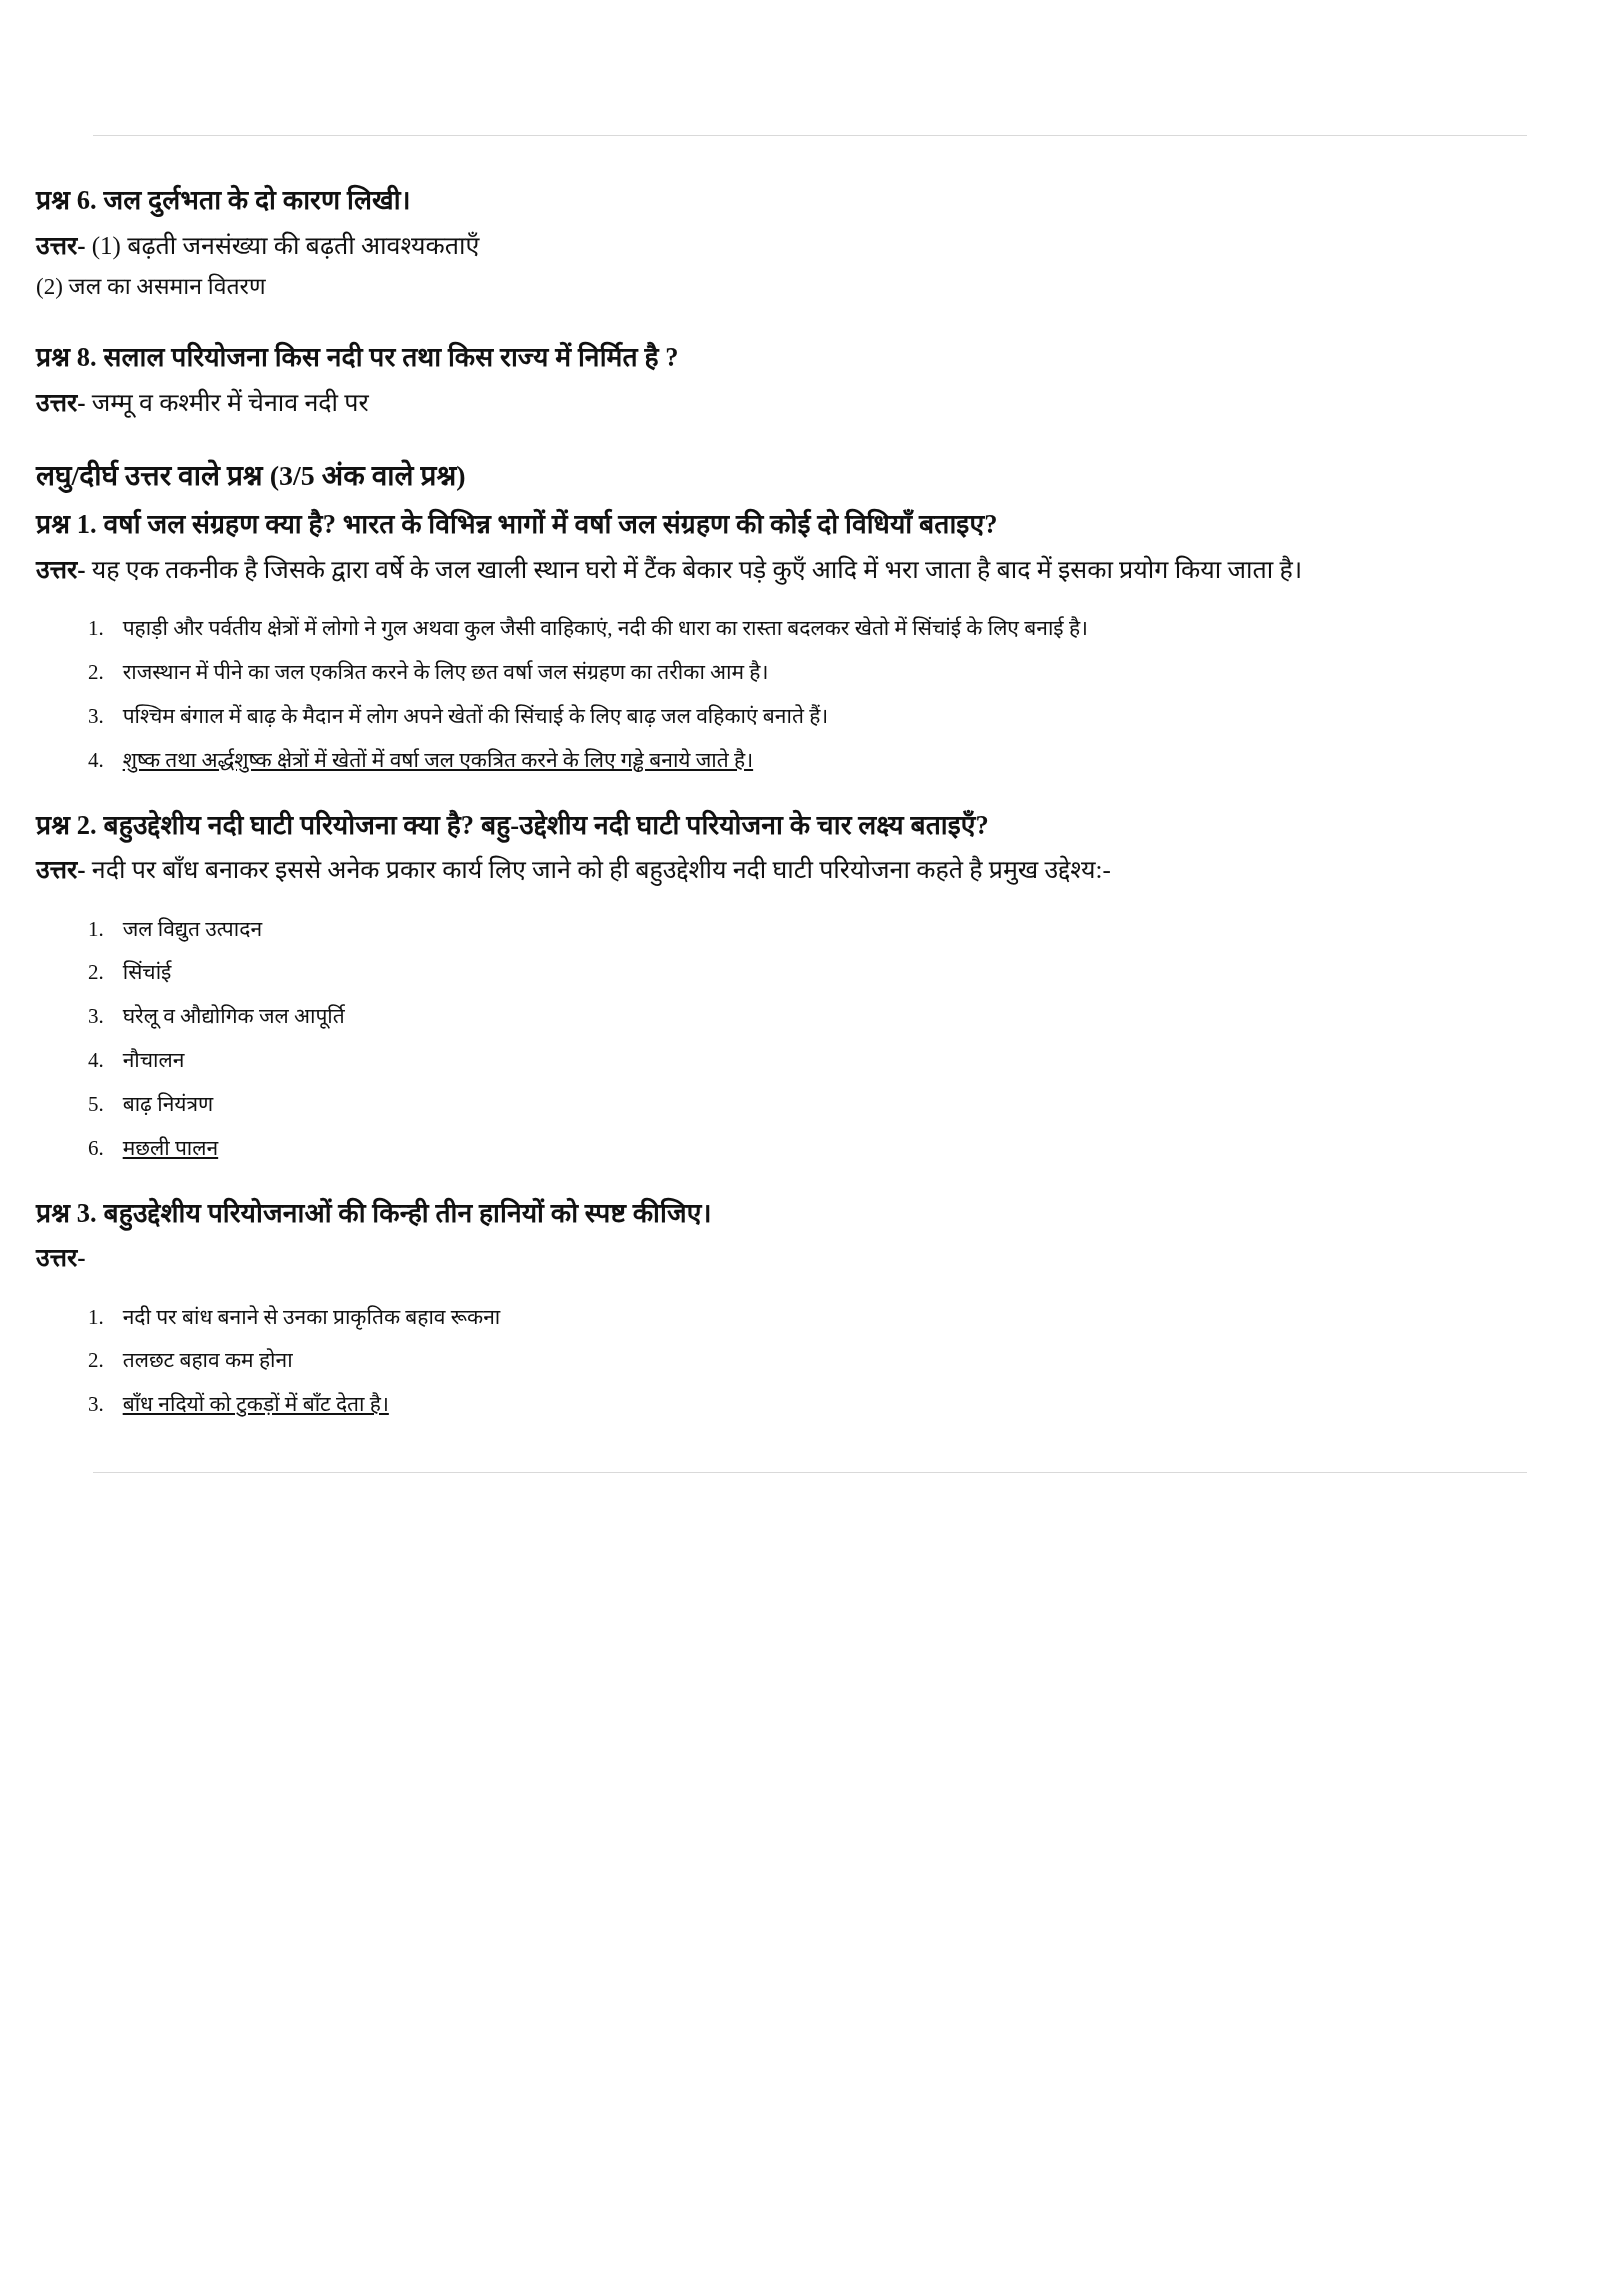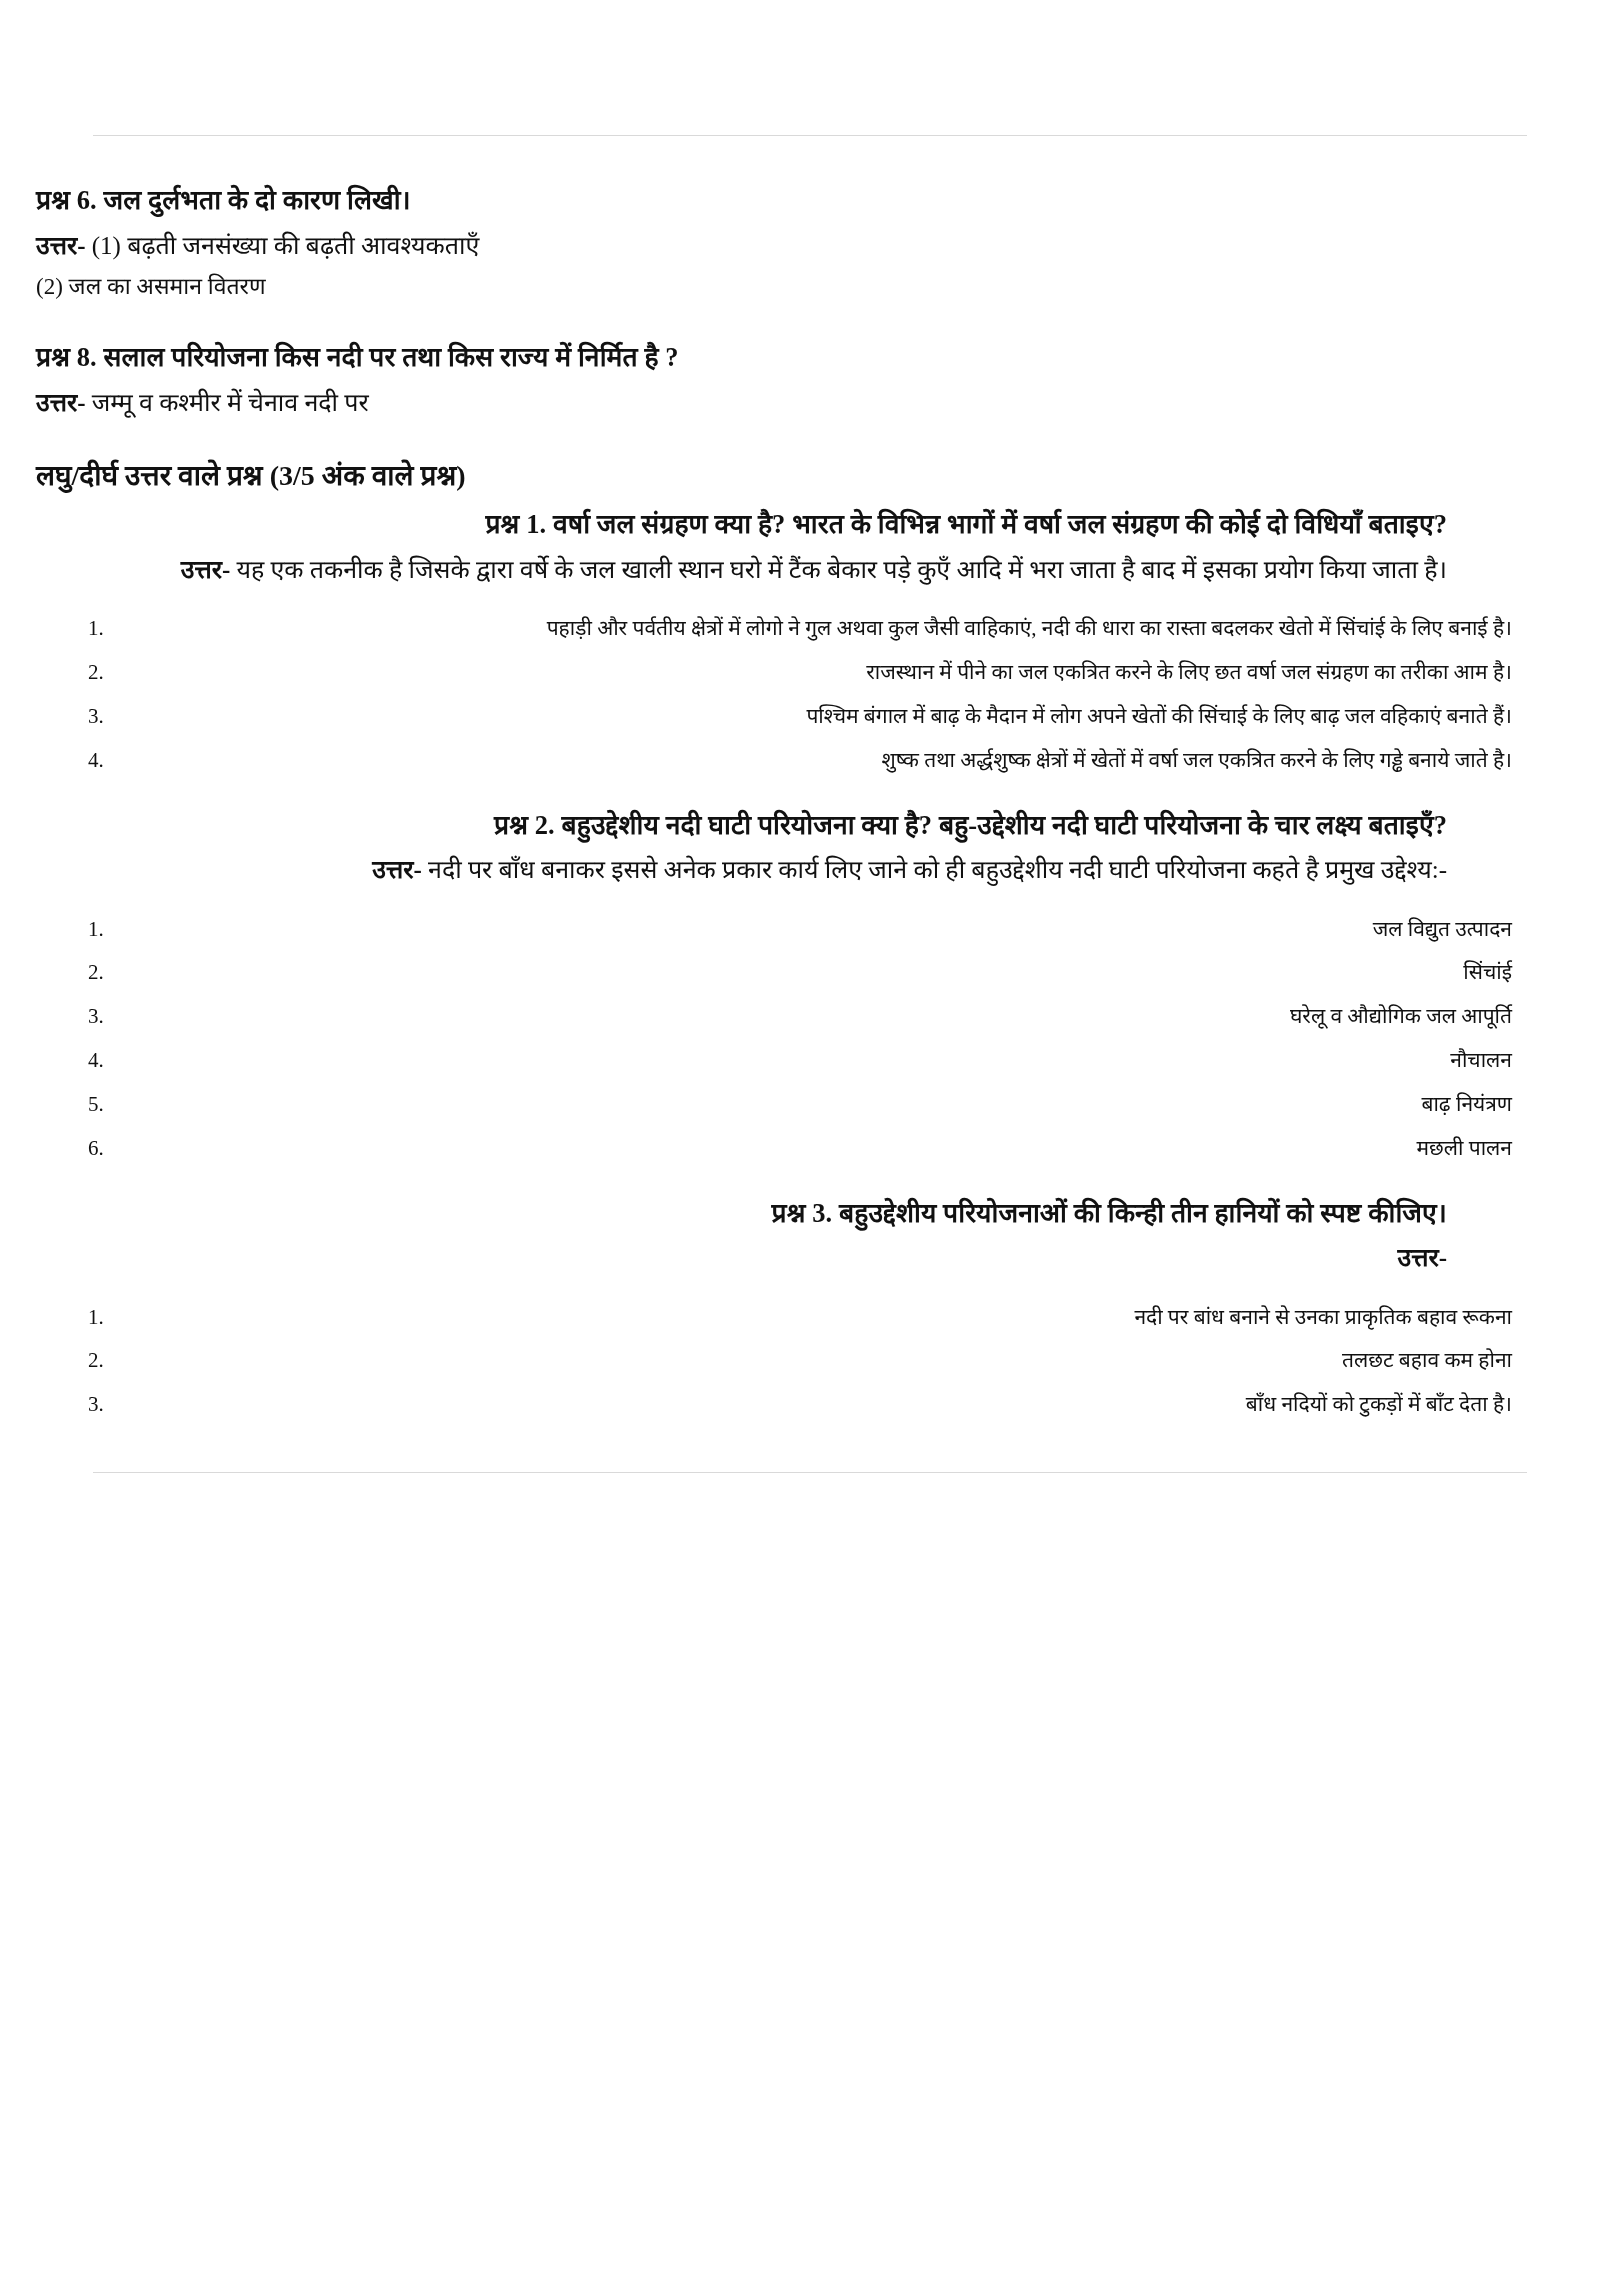--- a/index.html
+++ b/index.html
@@ -65,24 +65,23 @@
   ol.list {
     margin: 21.6px 0 21.6px 0;
     padding-left: 73px;
     font-size: 21px;
     line-height: 1.62;
   }
   ol.list li {
     margin-bottom: 9.8px;
     padding-left: 13.7px;
   }
-  ol.list li:last-child { margin-bottom: 0; }
+  ol.list li:last-child { margin-bottom: 0; text-decoration: underline; }
   .wide {
     max-width: 1411px;
-    text-align: right;
   }
 </style>
 </head>
 <body>
 
 <div class="page">
 
   <div class="rule top"></div>
 
   <div class="content">

